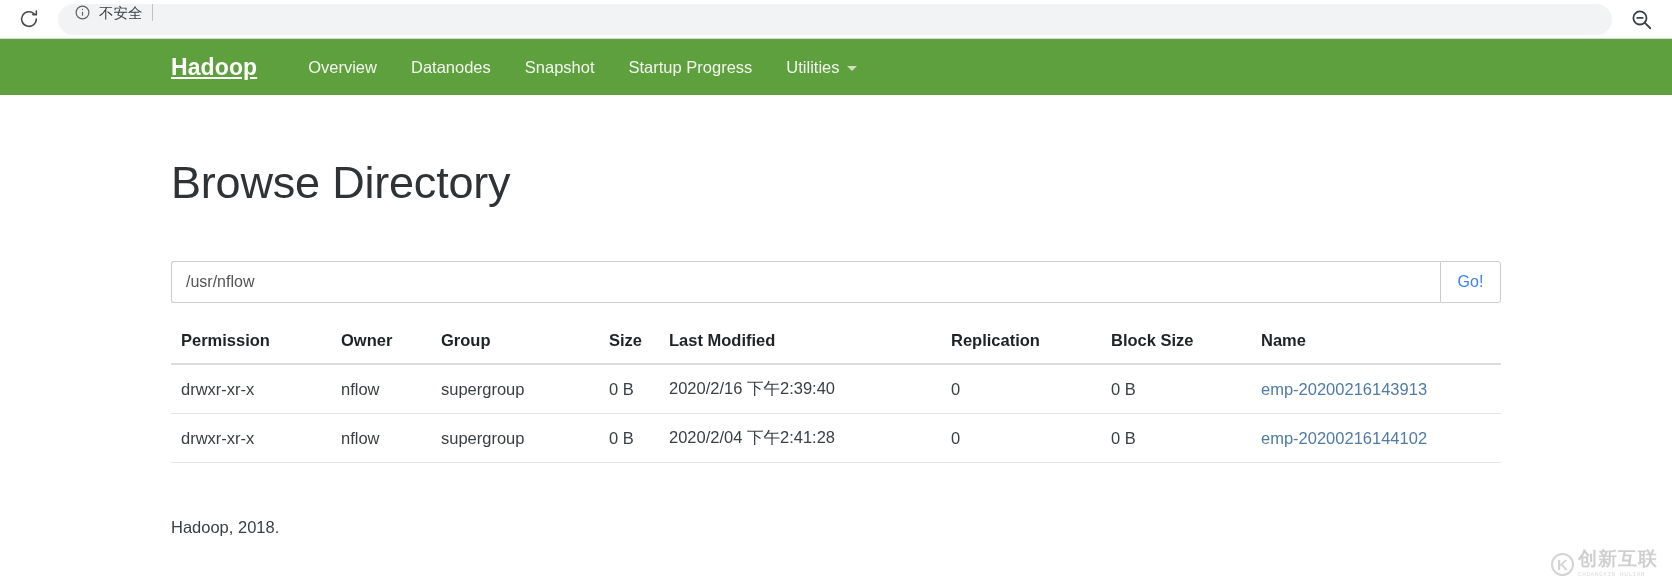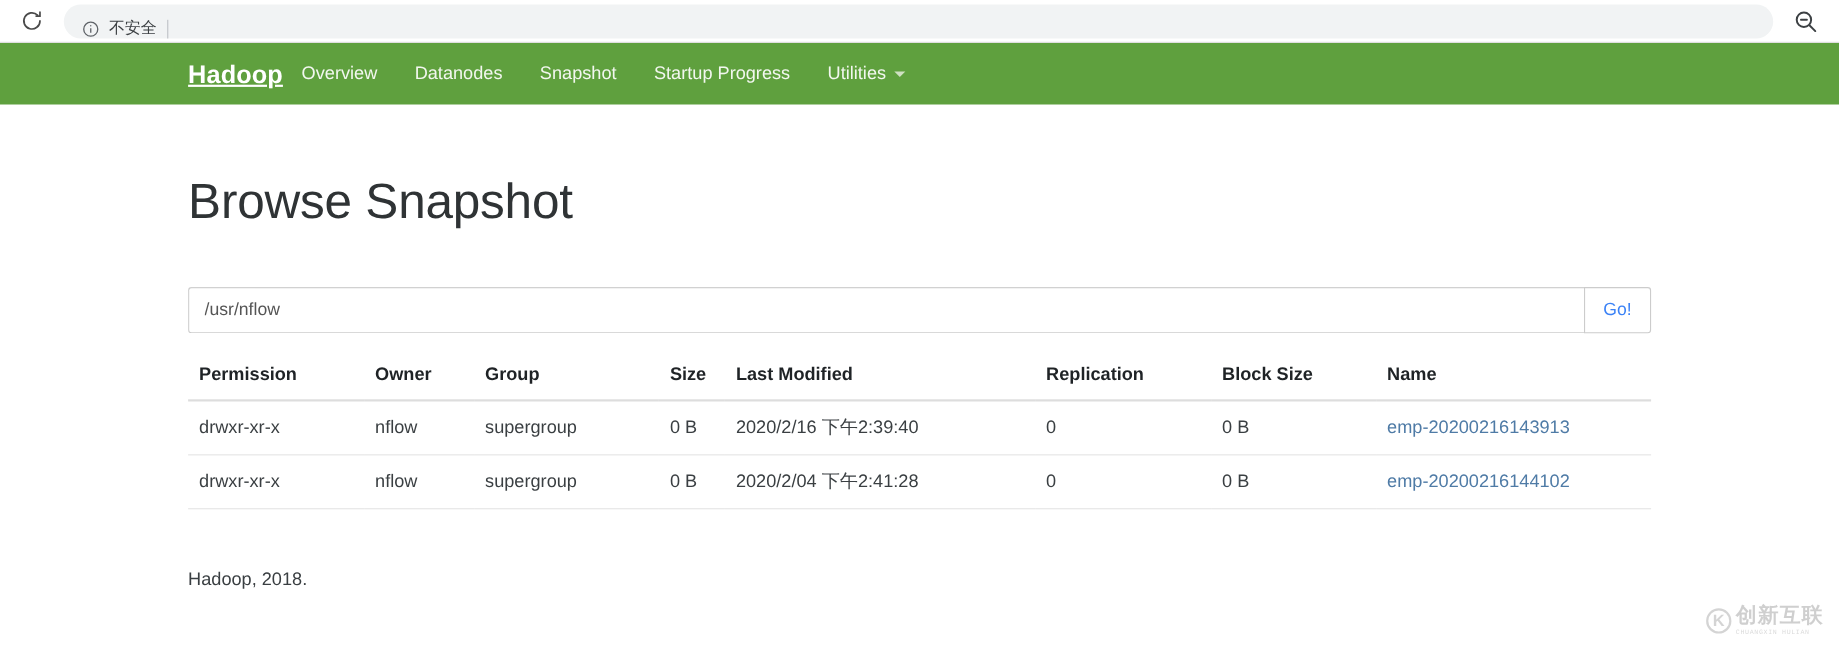--- a/index.html
+++ b/index.html
@@ -27,21 +27,21 @@
     color: #4a4a4a;
     flex: 0 0 auto;
     margin-right: 14px;
   }
   .omnibox {
     flex: 1 1 auto;
     height: 31px;
     background: #f1f3f4;
     border-radius: 16px;
     display: flex;
-    align-items: flex-end;
+    align-items: flex-start;
     padding: 0 16px;
     min-width: 0;
   }
   .info-icon {
     width: 17px; height: 17px;
     flex: 0 0 auto;
     color: #5f6368;
     margin-right: 8px;
     display: flex; align-items: center; justify-content: center;
   }
@@ -79,20 +79,21 @@
     height: 56px;
     background: #5fa03e;
     display: flex;
     align-items: center;
     padding-left: 171px;
   }
   .brand {
     color: #ffffff;
     font-size: 23px;
     font-weight: bold;
+    margin-right: 34px;
     letter-spacing: 0.1px;
   }
   .nav-links { display: flex; align-items: flex-end; }
   .nav-link {
     color: #f2f7ef;
     font-size: 16.5px;
     padding: 0 17px;
     text-decoration: none;
     white-space: nowrap;
   }
@@ -267,21 +268,21 @@
     <a class="nav-link" href="#"><span>Overview</span></a>
     <a class="nav-link" href="#"><span>Datanodes</span></a>
     <a class="nav-link" href="#"><span>Snapshot</span></a>
     <a class="nav-link" href="#"><span>Startup Progress</span></a>
     <a class="nav-link" href="#"><span>Utilities</span><span class="caret"></span></a>
   </nav>
 </div>
 
 <div class="container">
 
-  <h1 class="page-title">Browse Snapshot</h1>
+  <h1 class="page-title">Browse Directory</h1>
 
   <div class="input-row">
     <input class="path-input" type="text" value="/usr/nflow" style="">
     <button class="go-btn">Go!</button>
   </div>
 
   <table class="fs-table">
     <thead>
       <tr>
         <th class="col-perm">Permission</th>

